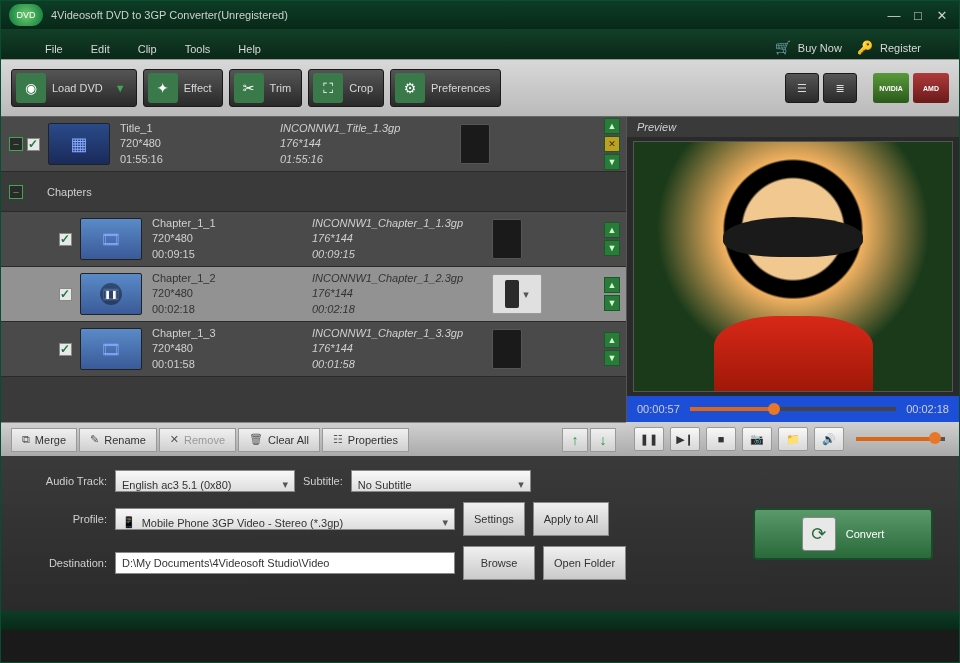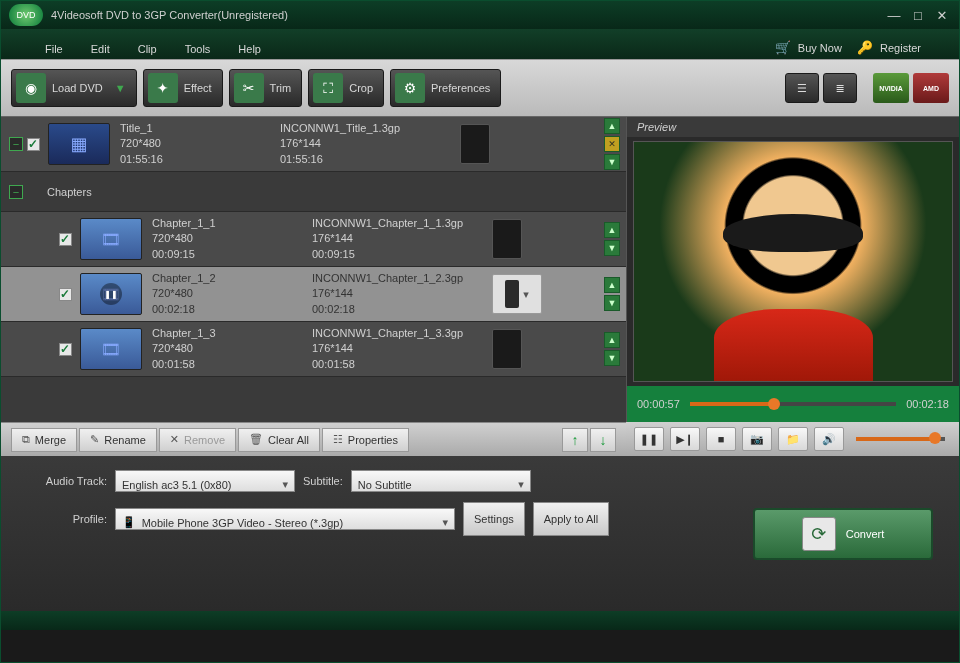--- a/index.html
+++ b/index.html
@@ -45,21 +45,21 @@
 .row.chapter { background:#4a4a4a; }
 .row.chapter.sel { background:#929292; color:#333; }
 .row .expand { width:14px; height:14px; border:1px solid #3fa84f; color:#3fa84f; display:flex; align-items:center; justify-content:center; font-size:11px; margin-right:4px; cursor:pointer; background:#2a2a2a; }
 .row .chk { width:13px; height:13px; background:#e8e8e8; border:1px solid #888; margin-right:8px; cursor:pointer; position:relative; }
 .row .chk.on::after { content:"✓"; position:absolute; top:-2px; left:0; color:#1a7a3a; font-size:12px; font-weight:bold; }
 .row .thumb { width:62px; height:42px; background:linear-gradient(#2a4a8a,#1a2a5a); border:1px solid #222; margin-right:10px; border-radius:2px; display:flex; align-items:center; justify-content:center; color:#88aaff; font-size:18px; }
 .row .thumb.clip { background:linear-gradient(#5a8ac8,#3a5a98); font-size:16px; }
 .row .thumb.clip.play { position:relative; }
 .row .thumb.clip.play::after { content:"❚❚"; position:absolute; color:#fff; background:rgba(0,0,0,.4); border-radius:50%; width:22px; height:22px; display:flex; align-items:center; justify-content:center; font-size:8px; }
 .row .info1 { width:160px; line-height:1.4; }
-.row .info2 { width:180px; line-height:1.4; }
+.row .info2 { width:180px; line-height:1.4;font-style:italic; }
 .row .device { width:30px; height:40px; background:#1a1a1a; border:1px solid #555; border-radius:2px; }
 .row .devsel { width:50px; height:40px; background:#e0e0e0; border:1px solid #999; border-radius:2px; display:flex; align-items:center; justify-content:center; gap:4px; }
 .row .devsel .dev { width:14px; height:28px; background:#2a2a2a; border-radius:2px; }
 .row .devsel .caret { color:#555; }
 .row .arrows { position:absolute; right:6px; display:flex; flex-direction:column; gap:2px; }
 .row .arrbtn { width:16px; height:16px; background:#2a7a3a; border:1px solid #1a5a2a; display:flex; align-items:center; justify-content:center; color:#cfc; font-size:9px; cursor:pointer; }
 .row .arrbtn.x { background:#c0a020; color:#332; }
 .row.chapter .indent { width:30px; }
 
 
@@ -71,21 +71,21 @@
 .movebtn { width:26px; height:24px; background:linear-gradient(#f0f0f0,#d0d0d0); border:1px solid #999; display:flex; align-items:center; justify-content:center; cursor:pointer; font-size:14px; font-weight:bold; }
 .movebtn.up { color:#1a9a3a; }
 .movebtn.dn { color:#1a9a3a; }
 
 
 .previewpane .plabel { padding:4px 10px; color:#d0d0d0; font-style:italic; background:#3a3a3a; }
 .previewpane .video { flex:1; background:#000; margin:4px 6px; border:1px solid #555; position:relative; overflow:hidden; }
 .video .character { position:absolute; inset:0; background:radial-gradient(circle at 50% 35%, #f0c890 0%, #f0c890 22%, #000 23%, #000 30%, #f0b060 31%, #1a3a1a 60%); }
 .video .mask { position:absolute; top:30%; left:28%; width:44%; height:16%; background:#1a1a1a; border-radius:50% 50% 40% 40%; }
 .video .body { position:absolute; bottom:0; left:25%; width:50%; height:30%; background:linear-gradient(#d82818,#a01808); border-radius:40% 40% 0 0; }
-.previewpane .timebar { height:36px; background:#15803d; display:flex; align-items:center; padding:0 10px; gap:10px; color:#d0d0d0; font-size:10px; }
+.previewpane .timebar { height:26px; background:#1d4ed8; display:flex; align-items:center; padding:0 10px; gap:10px; color:#d0d0d0; font-size:10px; }
 .timebar .track { flex:1; height:4px; background:#444; position:relative; }
 .timebar .track .prog { position:absolute; left:0; top:0; height:100%; width:41%; background:#d86818; }
 .timebar .track .knob { position:absolute; left:41%; top:-4px; width:12px; height:12px; background:#e87828; border-radius:50%; transform:translateX(-50%); }
 
 
 .playerbar { height:34px; background:linear-gradient(#d0d0d0,#aaa); display:flex; align-items:center; padding:0 8px; gap:6px; }
 .pbtn { width:30px; height:24px; background:linear-gradient(#f8f8f8,#d8d8d8); border:1px solid #999; border-radius:2px; display:flex; align-items:center; justify-content:center; cursor:pointer; color:#333; font-size:11px; }
 .playerbar .vol { flex:1; height:4px; background:#555; position:relative; margin:0 6px; }
 .playerbar .vol .fill { position:absolute; left:0; top:0; height:100%; width:90%; background:#d86818; }
 .playerbar .vol .knob { position:absolute; right:4%; top:-5px; width:12px; height:12px; background:#e87828; border-radius:50%; }
@@ -351,20 +351,28 @@
       <div class="srow">
         <label>Profile:</label>
         <div class="sselect profile">
           <span>📱</span>
           <span>Mobile Phone 3GP Video - Stereo (*.3gp)</span>
           <span class="caret">▾</span>
         </div>
         <div class="sbtn">Settings</div>
         <div class="sbtn">Apply to All</div>
       </div>
+      <div class="srow">
+        <label>Destination:</label>
+        <div class="sinput">
+          <span>D:\My Documents\4Videosoft Studio\Video</span>
+        </div>
+        <div class="sbtn" style="width:72px;justify-content:center">Browse</div>
+        <div class="sbtn">Open Folder</div>
+      </div>
     </div>
     <div class="convertcol">
       <div class="convert-btn">
         <div class="refresh-ic">⟳</div>
         <span>Convert</span>
       </div>
     </div>
   </div>
 
   <div class="footer"></div>

